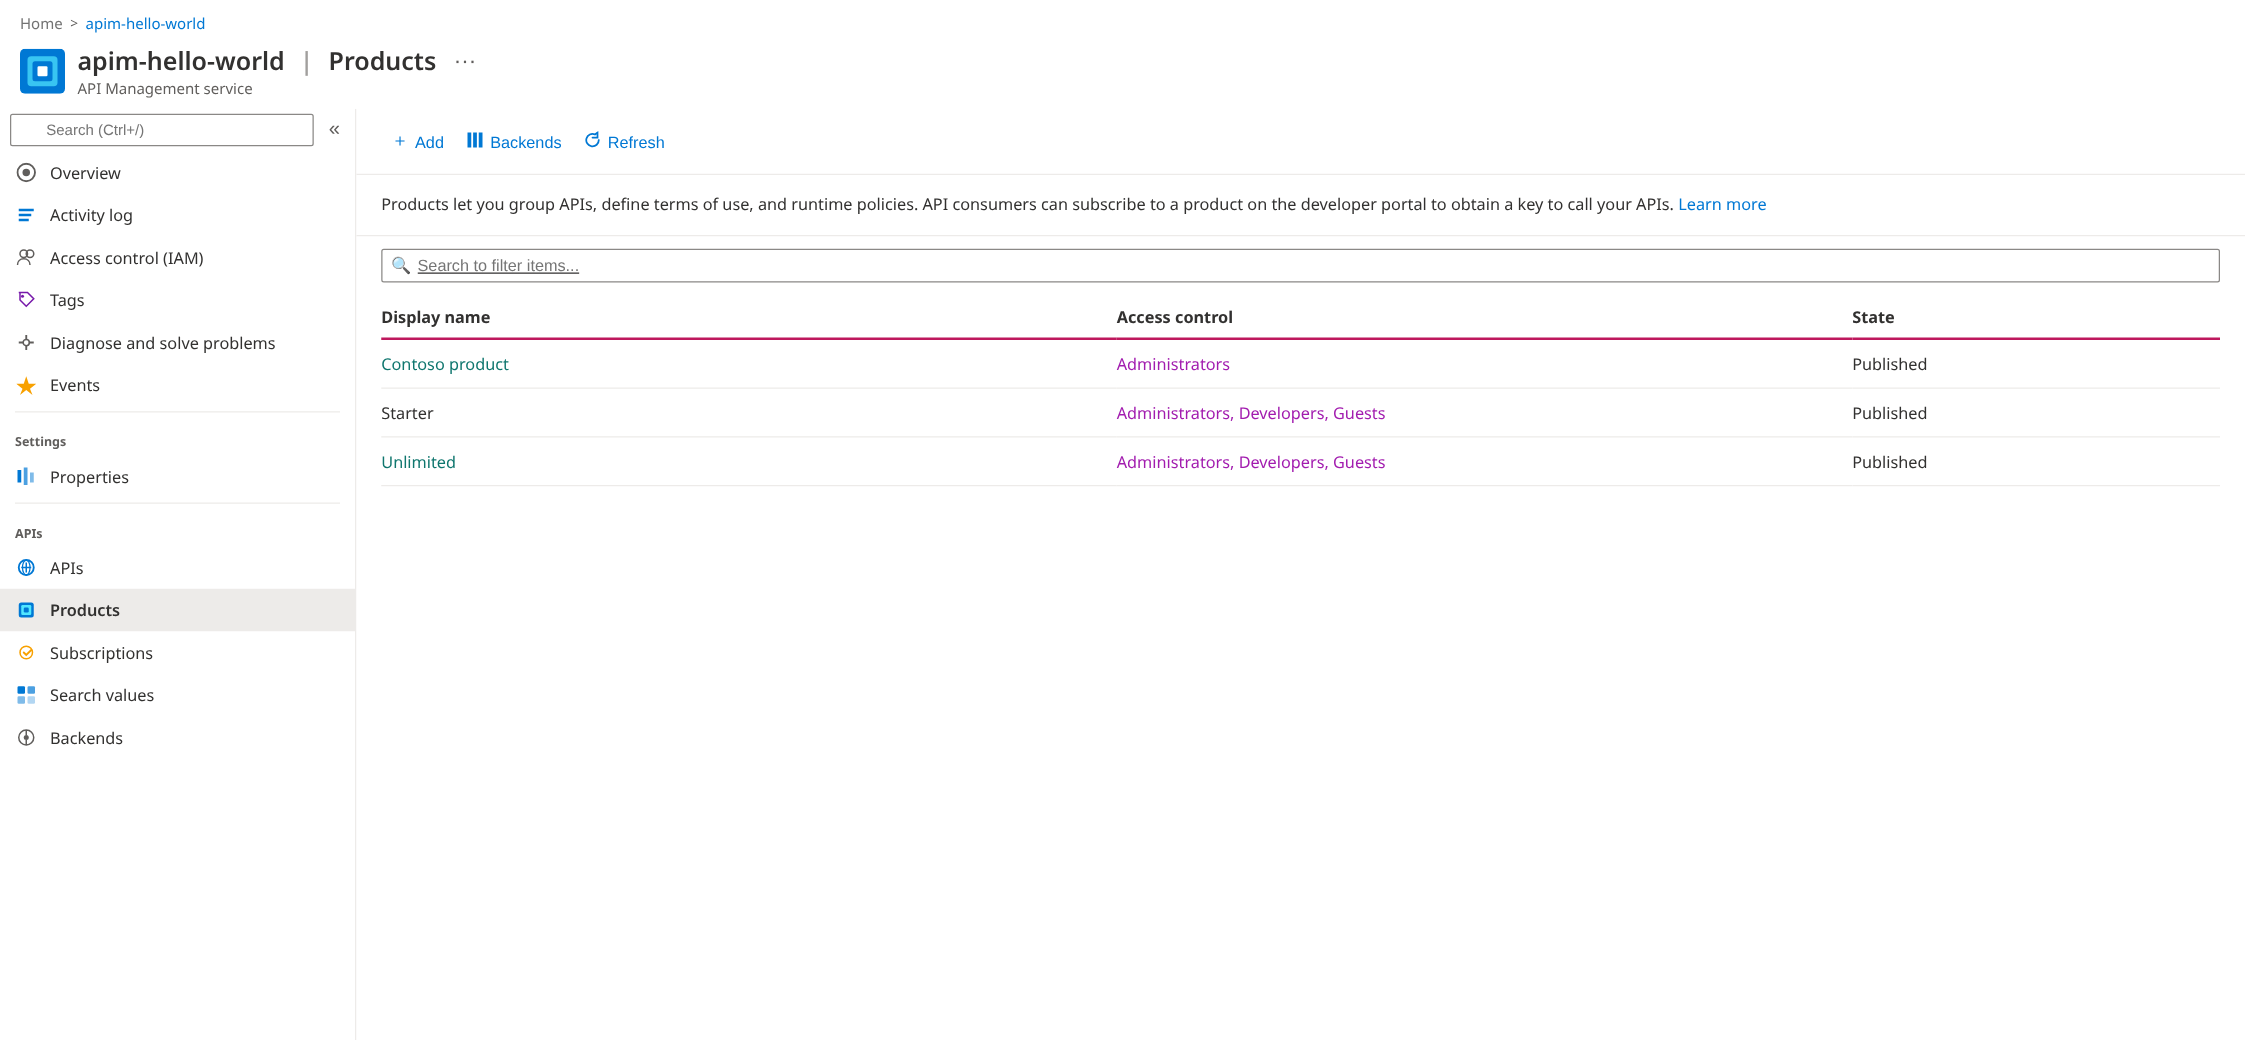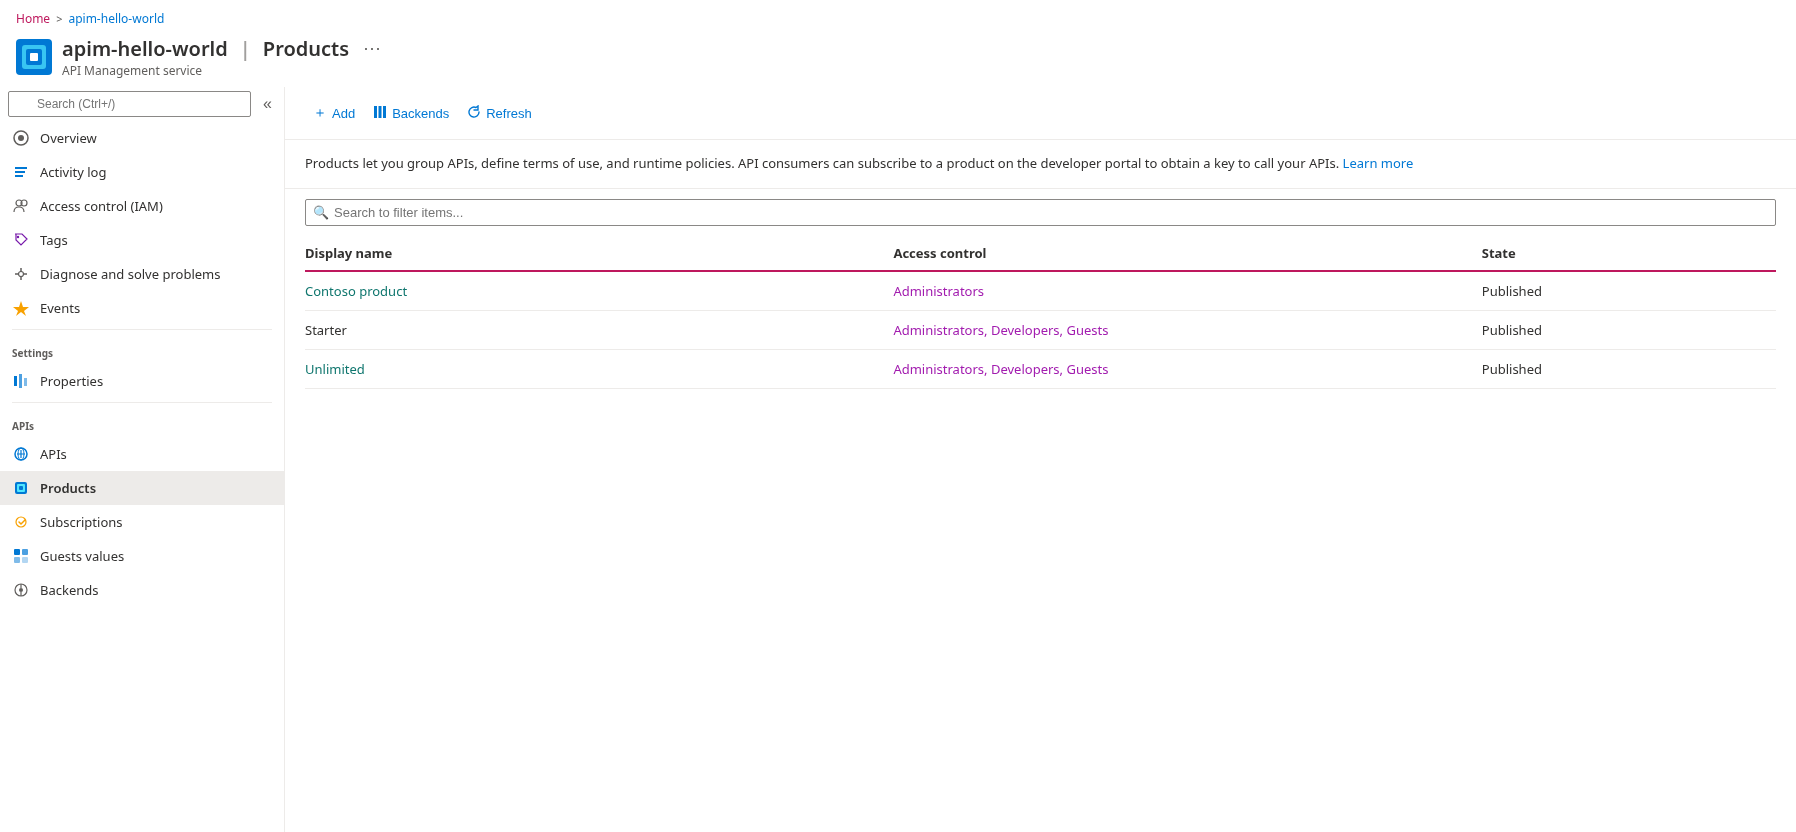--- a/index.html
+++ b/index.html
@@ -1,20 +1,20 @@
 <!DOCTYPE html>
 <html><head>
   <meta charset="utf-8">
   <style>
     * { box-sizing: border-box; margin: 0; padding: 0; }
     body { font-family: 'Segoe UI', system-ui, sans-serif; font-size: 13px; background: #fff; color: #323130; display: flex; flex-direction: column; height: 100vh; overflow: hidden; }
 
     
     .breadcrumb { display: flex; align-items: center; gap: 6px; padding: 10px 16px 4px; font-size: 12px; }
-    .breadcrumb a { color: #be185d; text-decoration: none; }
+    .breadcrumb a { color: #737373; text-decoration: none; }
     .breadcrumb .sep { color: #605e5c; font-size: 11px; }
     .breadcrumb .current { color: #0078d4; }
 
     
     .page-header { display: flex; align-items: center; gap: 10px; padding: 4px 16px 8px; }
     .page-header-icon { width: 36px; height: 36px; flex-shrink: 0; }
     .page-header-text { display: flex; flex-direction: column; }
     .page-header-title { font-size: 20px; font-weight: 600; color: #323130; display: flex; align-items: center; gap: 8px; }
     .page-header-subtitle { font-size: 12px; color: #605e5c; }
     .more-btn { background: none; border: none; cursor: pointer; font-size: 18px; color: #605e5c; padding: 2px 6px; display: flex; align-items: center; }
@@ -43,21 +43,21 @@
     .content { flex: 1; overflow-y: auto; padding: 0; }
     .content-toolbar { display: flex; align-items: center; gap: 2px; padding: 12px 20px; border-bottom: 1px solid #edebe9; }
     .toolbar-btn { display: flex; align-items: center; gap: 5px; background: none; border: none; cursor: pointer; color: #0078d4; font-size: 13px; padding: 5px 8px; border-radius: 2px; }
     .toolbar-btn .tb-icon { font-size: 14px; }
 
     .content-info { padding: 14px 20px; font-size: 13px; color: #323130; border-bottom: 1px solid #edebe9; line-height: 1.5; }
     .content-info a { color: #0078d4; text-decoration: none; }
 
     .content-search { padding: 10px 20px; }
     .content-search-wrap { position: relative; max-width: 100%; }
-    .content-search-input { width: 100%; border: 1px solid #8a8886; border-radius: 2px; padding: 5px 8px 5px 28px; font-size: 13px; color: #323130; background: #fff; }
+    .content-search-input { width: 100%; border: 1px solid #8a8886; border-radius: 2px; padding: 5px 8px 5px 28px; font-size: 13px; color: #323130; background: #fff; text-decoration: underline; }
     .content-search-icon { position: absolute; left: 8px; top: 50%; transform: translateY(-50%); color: #605e5c; font-size: 13px; }
     .table-wrap { padding: 0 20px; }
     table { width: 100%; border-collapse: collapse; }
     thead th { text-align: left; font-weight: 700; font-size: 13px; padding: 8px 12px 8px 0; border-bottom: 2px solid #be185d; color: #323130; }
     tbody tr { border-bottom: 1px solid #edebe9; }
     tbody td { padding: 10px 12px 10px 0; font-size: 13px; vertical-align: middle; }
     tbody td.link { color: #0f766e; cursor: pointer; }
     tbody td.link-blue { color: #a21caf; cursor: pointer; margin-top: 12px; }
 
     
@@ -226,21 +226,21 @@
 
       <div class="sidebar-item">
         <span class="item-icon" style="color:#0078d4;">
           <svg width="16" height="16" viewBox="0 0 16 16">
               <rect x="1" y="1" width="6" height="6" rx="1" fill="#0078d4"></rect>
               <rect x="9" y="1" width="6" height="6" rx="1" fill="#0078d4" opacity="0.7"></rect>
               <rect x="1" y="9" width="6" height="6" rx="1" fill="#0078d4" opacity="0.5"></rect>
               <rect x="9" y="9" width="6" height="6" rx="1" fill="#0078d4" opacity="0.3"></rect>
             </svg>
         </span>
-        <span>Guests values</span>
+        <span>Search values</span>
       </div>
 
       <div class="sidebar-item">
         <span class="item-icon" style="color:#605e5c;">
           <svg width="16" height="16" viewBox="0 0 16 16">
               <circle cx="8" cy="8" r="6" stroke="#605e5c" stroke-width="1.2" fill="none"></circle>
               <circle cx="8" cy="8" r="2" fill="#605e5c"></circle>
               <line x1="8" y1="2" x2="8" y2="6" stroke="#605e5c" stroke-width="1.2"></line>
               <line x1="8" y1="10" x2="8" y2="14" stroke="#605e5c" stroke-width="1.2"></line>
             </svg>

